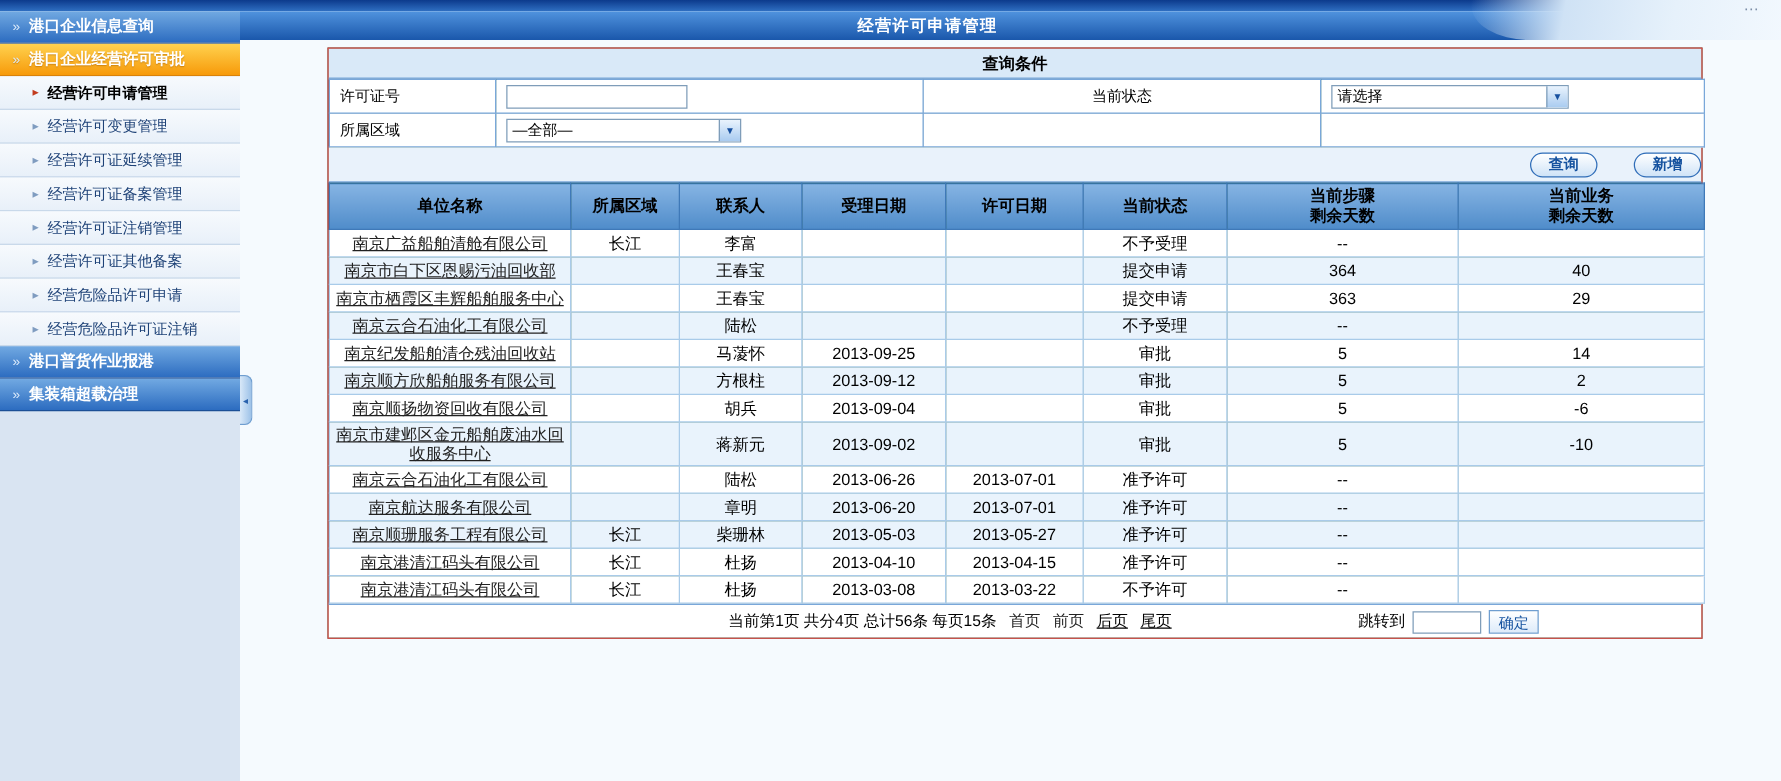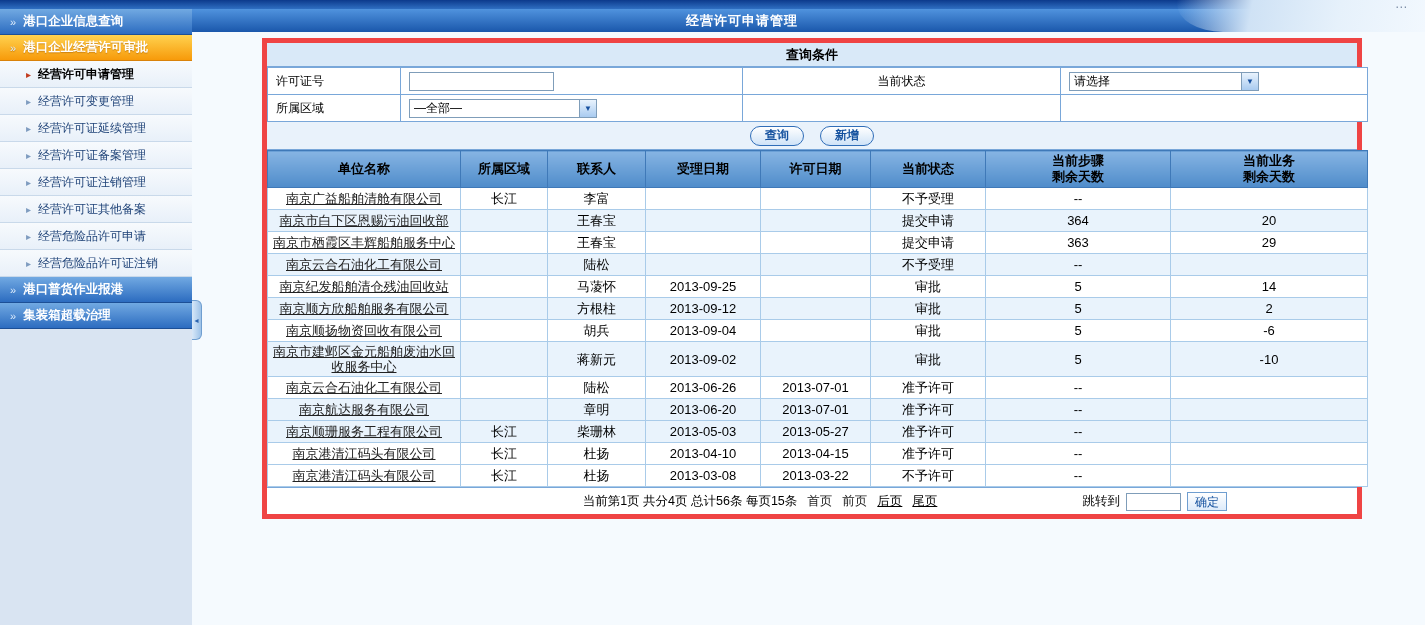--- a/index.html
+++ b/index.html
@@ -29,37 +29,37 @@
   .collapse-handle{position:absolute;right:-10px;top:291px;width:10px;height:40px;z-index:5;cursor:pointer;
     background:linear-gradient(to right,#d8e8f8,#9dc2e8);border:1px solid #6f9ed0;border-left:none;
     border-radius:0 6px 6px 0;display:flex;align-items:center;justify-content:center;color:#2a62ad;font-size:8px}
 
   
   .main{flex:1;min-width:0;display:flex;flex-direction:column;background:#f5fafe}
   .titlebar{height:23px;flex:none;position:relative;background:linear-gradient(#5093de,#1a57ab)}
   .titlebar .title{position:absolute;left:0;top:3px;width:1100px;text-align:center;color:#fff;font-weight:bold;font-size:13px;letter-spacing:1px}
   .content{flex:1;padding:6px 0 0 70px}
 
-  .panel{width:1100px;border:5px solid #ef4444;background:#14532d}
+  .panel{width:1100px;border:1px solid #ef4444;background:#14532d}
   .panel-header{height:24px;line-height:24px;text-align:center;font-weight:bold;font-size:13px;color:#000;
     background:#d9e9f8;border-bottom:1px solid #79a7d9}
 
   
   .form-table{width:100%;border-collapse:collapse;table-layout:fixed}
   .form-table td{border:1px solid #79a7d9;height:27px;padding:2px 8px;background:#fff;color:#000}
   .form-table td.center{text-align:center}
   .txt{height:19px;border:1px solid #7f9db9;background:#fff;padding:0 3px;font-family:inherit;font-size:12px;vertical-align:middle}
   .w202{width:202px}.w195{width:195px}.w145{width:145px}
   .select{display:inline-flex;align-items:center;justify-content:space-between;height:19px;border:1px solid #7f9db9;background:#fff;vertical-align:middle;cursor:pointer}
   .w190{width:190px}.w188{width:188px}
   .sel-val{padding-left:4px;color:#000}
   .sel-arrow{width:17px;height:17px;flex:none;display:flex;align-items:center;justify-content:center;
     font-size:8px;color:#17509f;background:linear-gradient(#e9f3fd,#a9cbf0);border-left:1px solid #7f9db9}
 
-  .btn-row{height:28px;display:flex;align-items:center;justify-content:center;gap:16px;
+  .btn-row{height:28px;display:flex;align-items:center;justify-content:flex-end;gap:29px;
     background:#e9f2fb;border-bottom:1px solid #79a7d9}
   .pill{height:20px;padding:0 14px;border:1px solid #2f6db8;border-radius:10px;cursor:pointer;
     background:linear-gradient(#ffffff,#cfe3f7);color:#15529f;font-weight:bold;font-size:12px;font-family:inherit;line-height:17px}
 
   
   .data-table{width:100%;border-collapse:collapse;table-layout:fixed;font-size:13px}
   .data-table th{height:37px;padding:2px;line-height:16px;font-weight:bold;color:#000;
     background:linear-gradient(#86b4e3,#4f8cca);border:1px solid #3f79b8}
   .data-table td{height:22px;padding:2px 4px;line-height:15px;text-align:center;color:#000;border:1px solid #a9cbe9;background:#fff}
   .data-table tr.alt td{background:#e9f3fc}
@@ -228,21 +228,21 @@
                 <td></td>
               </tr>
               <tr class="alt">
                 <td class="unit-cell"><a class="unit-link">南京市白下区恩赐污油回收部</a></td>
                 <td></td>
                 <td>王春宝</td>
                 <td></td>
                 <td></td>
                 <td>提交申请</td>
                 <td>364</td>
-                <td>20</td>
+                <td>40</td>
               </tr>
               <tr>
                 <td class="unit-cell"><a class="unit-link">南京市栖霞区丰辉船舶服务中心</a></td>
                 <td></td>
                 <td>王春宝</td>
                 <td></td>
                 <td></td>
                 <td>提交申请</td>
                 <td>363</td>
                 <td>29</td>

